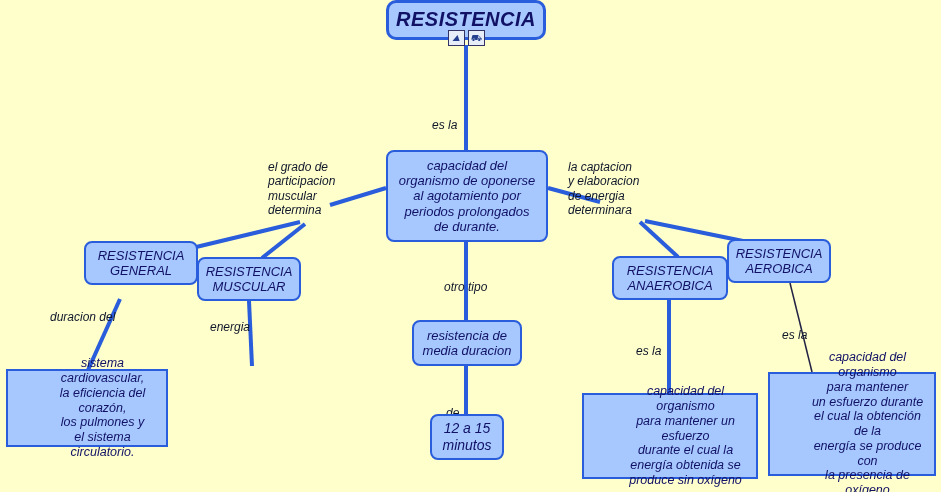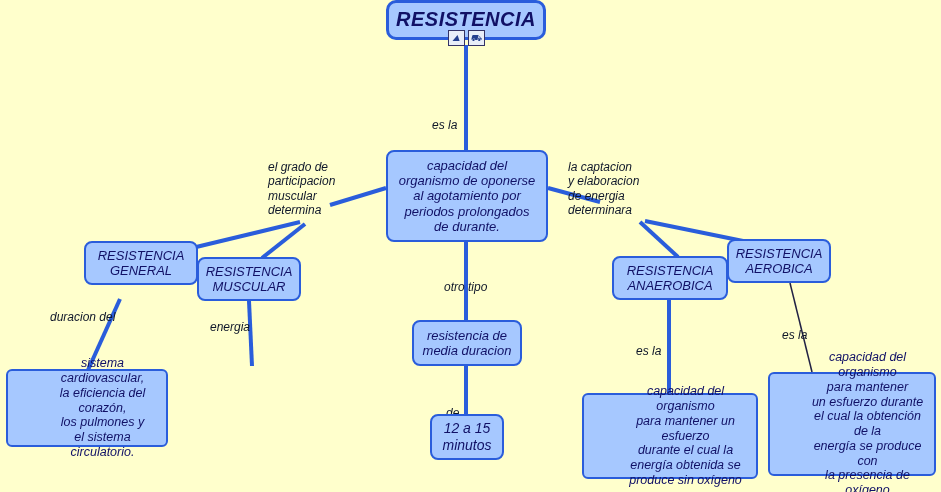--- a/index.html
+++ b/index.html
@@ -45,21 +45,21 @@
   .node.root {
     background: #a6c8ff;
     border: 3px solid #2a5ddb;
     border-radius: 10px;
     font-weight: bold;
     font-size: 20px;
     letter-spacing: 0.5px;
     box-shadow: 0 0 0 2px #ffffcc;
   }
   .node.sq {
-    border-radius: 6px;
+    border-radius: 0;
     padding-left: 36px;
   }
   .label {
     position: absolute;
     color: #0f172a;
     font-size: 12px;
     text-align: left;
     line-height: 1.2;
     white-space: pre-line;
     background: transparent;

